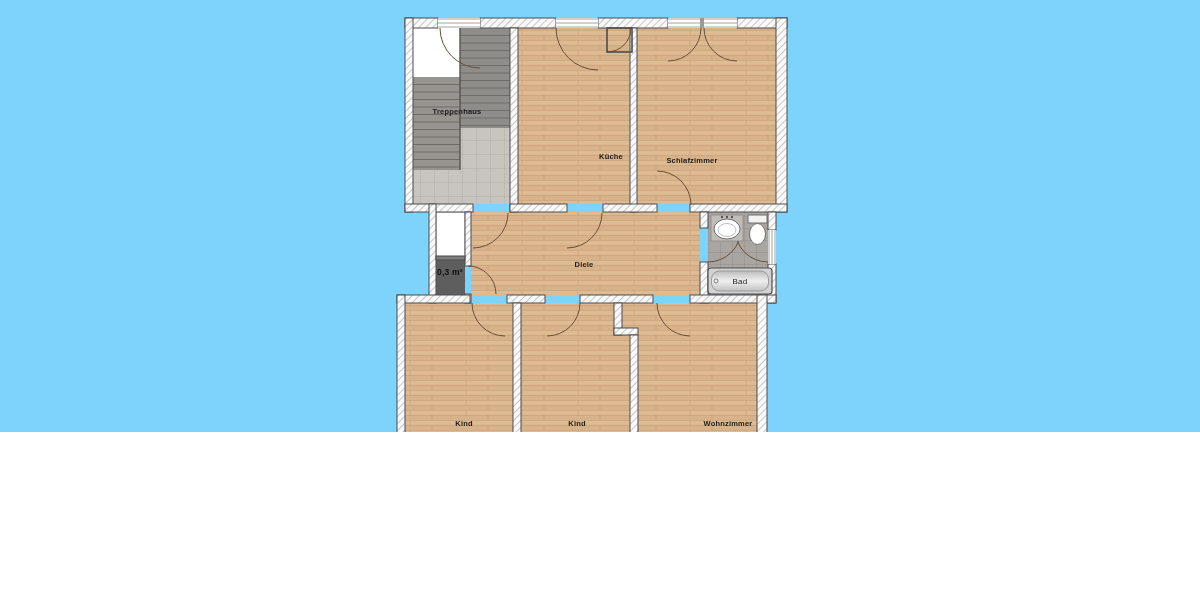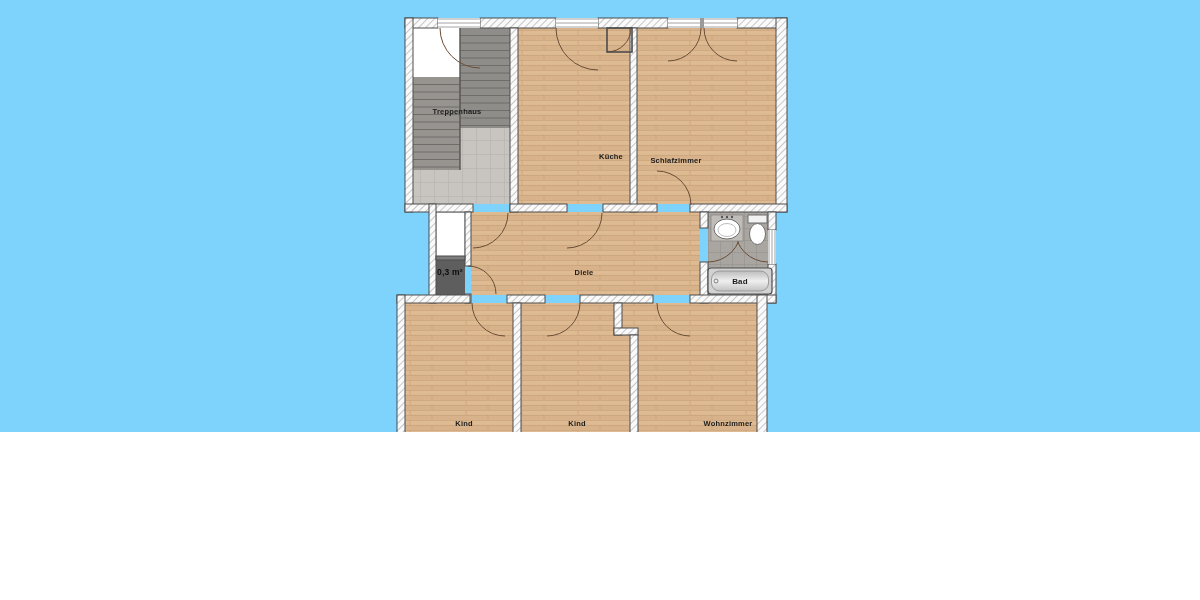--- a/index.html
+++ b/index.html
@@ -2,21 +2,21 @@
 <html><head>
 <meta charset="utf-8">
 <style>
   html,body{margin:0;padding:0;background:#ffffff;}
   .stage{position:relative;width:1200px;height:432px;background:#7dd3fc;overflow:hidden;
          font-family:"Liberation Sans", sans-serif;padding-left:48px;}
   .plan-svg{position:absolute;left:0;top:0;width:1200px;height:600px;}
   .room-label{position:absolute;transform:translate(-50%,-50%);white-space:nowrap;
               font-size:7.5px;font-weight:600;color:#1b1b1b;letter-spacing:.2px;}
   .room-label.small-dark{font-size:8.5px;font-weight:700;color:#0d0d0d;}
-  .room-label.on-tub{font-size:8px;font-weight:700;}
+  .room-label.on-tub{font-size:8px;font-weight:400;}
 </style>
 </head>
 <body>
 
 <div class="stage">
 
 <svg class="plan-svg" viewBox="0 0 1200 600">
   <defs>
     <pattern id="hatch" width="5" height="5" patternUnits="userSpaceOnUse" patternTransform="rotate(45)">
       <rect width="5" height="5" fill="#fafafa"></rect>
@@ -184,21 +184,21 @@
     <rect x="748" y="215" width="19" height="8" fill="#f2f2f2" stroke="#6f6f6f" stroke-width="1"></rect>
     <ellipse cx="757.5" cy="234" rx="8" ry="10.5" fill="#ffffff" stroke="#6f6f6f" stroke-width="1"></ellipse>
     <rect x="708" y="268" width="64" height="26" rx="3" fill="#d2d2d2" stroke="#4d4d4d" stroke-width="1.2"></rect>
     <rect x="711.5" y="271" width="57" height="20" rx="8" fill="url(#tub)" stroke="#8d8d8d" stroke-width="0.8"></rect>
     <circle cx="716" cy="281" r="2" fill="none" stroke="#777" stroke-width="0.9"></circle>
   </g>
 </svg>
 
 <span class="room-label" style="left:457px;top:111px">Treppenhaus</span>
 <span class="room-label" style="left:611px;top:156px">Küche</span>
-<span class="room-label" style="left:676px;top:160px">Schlafzimmer</span>
-<span class="room-label" style="left:584px;top:272px">Diele</span>
+<span class="room-label" style="left:692px;top:160px">Schlafzimmer</span>
+<span class="room-label" style="left:584px;top:264px">Diele</span>
 <span class="room-label small-dark" style="left:450px;top:272px">0,3 m²</span>
 <span class="room-label on-tub" style="left:740px;top:281px">Bad</span>
 <span class="room-label" style="left:464px;top:423px">Kind</span>
 <span class="room-label" style="left:577px;top:423px">Kind</span>
 <span class="room-label" style="left:728px;top:423px">Wohnzimmer</span>
 
 </div>
 
 </body></html>

